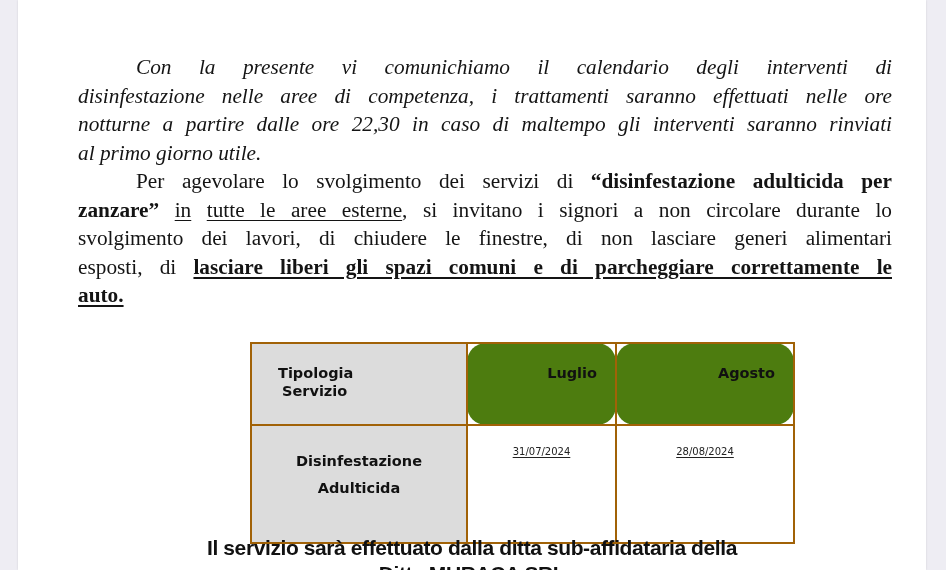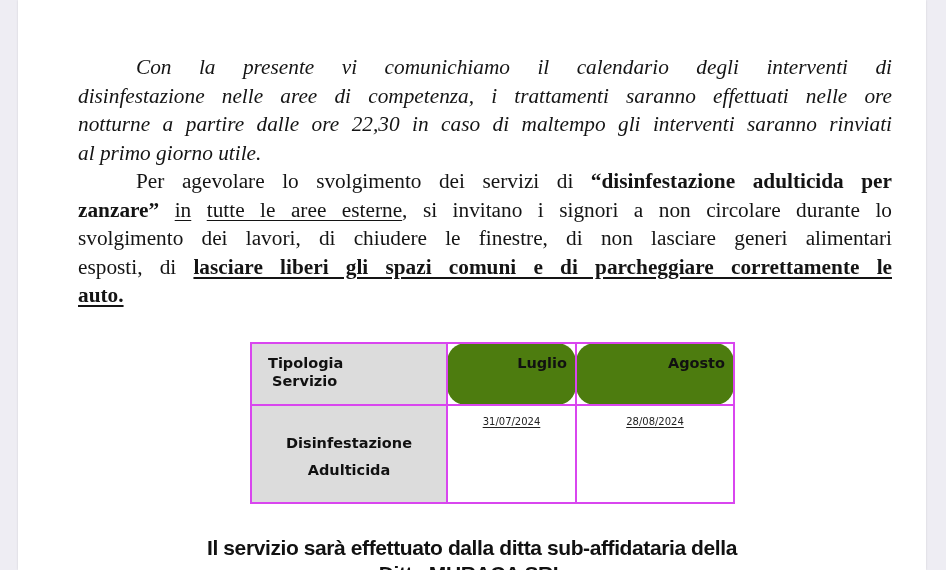--- a/index.html
+++ b/index.html
@@ -25,32 +25,32 @@
   .u { text-decoration: underline; text-underline-offset: 3px; text-decoration-thickness: 1px; }
   .bu { font-weight: bold; text-decoration: underline; text-underline-offset: 3px; text-decoration-thickness: 2px; }
 
   table.sched {
     position: absolute; left: 232px; top: 342px;
     border-collapse: collapse;
     font-family: "DejaVu Sans", sans-serif; font-weight: bold;
     font-size: 14.5px; color: #111;
   }
   table.sched td {
-    border: 2px solid #d946ef; vertical-align: top; padding: 8px;
+    border: 2px solid #a16207; vertical-align: top; padding: 18px;
   }
   .c1 { width: 178px; background: #dcdcdc; }
   .c2 { width: 111px; background: #fff; }
   .c3 { width: 140px; background: #fff; }
   .hrow td { height: 44px; }
   .hrow .c2, .hrow .c3 { background: #4d7c0f; text-align: right; border-radius: 19px; }
   .brow td { height: 80px; }
   .h1 { display: block; padding: 2px 0 0 8px; line-height: 18px; }
   .h1 .second { display: block; padding-left: 4px; }
   .hc { display: block; padding-top: 2px; line-height: 18px; }
-  .svc { display: block; text-align: center; padding-top: 4px; line-height: 27px; margin-top: 12px; }
+  .svc { display: block; text-align: center; padding-top: 4px; line-height: 27px; }
   .date {
     display: block; text-align: center; padding-top: 2px;
     font-weight: normal; font-size: 10px; color: #222;
     text-decoration: underline; text-underline-offset: 2px;
   }
 
   .footer {
     position: absolute; left: 0; width: 908px; top: 535px;
     text-align: center;
     font-family: Liberation Sans, sans-serif; font-weight: bold;

